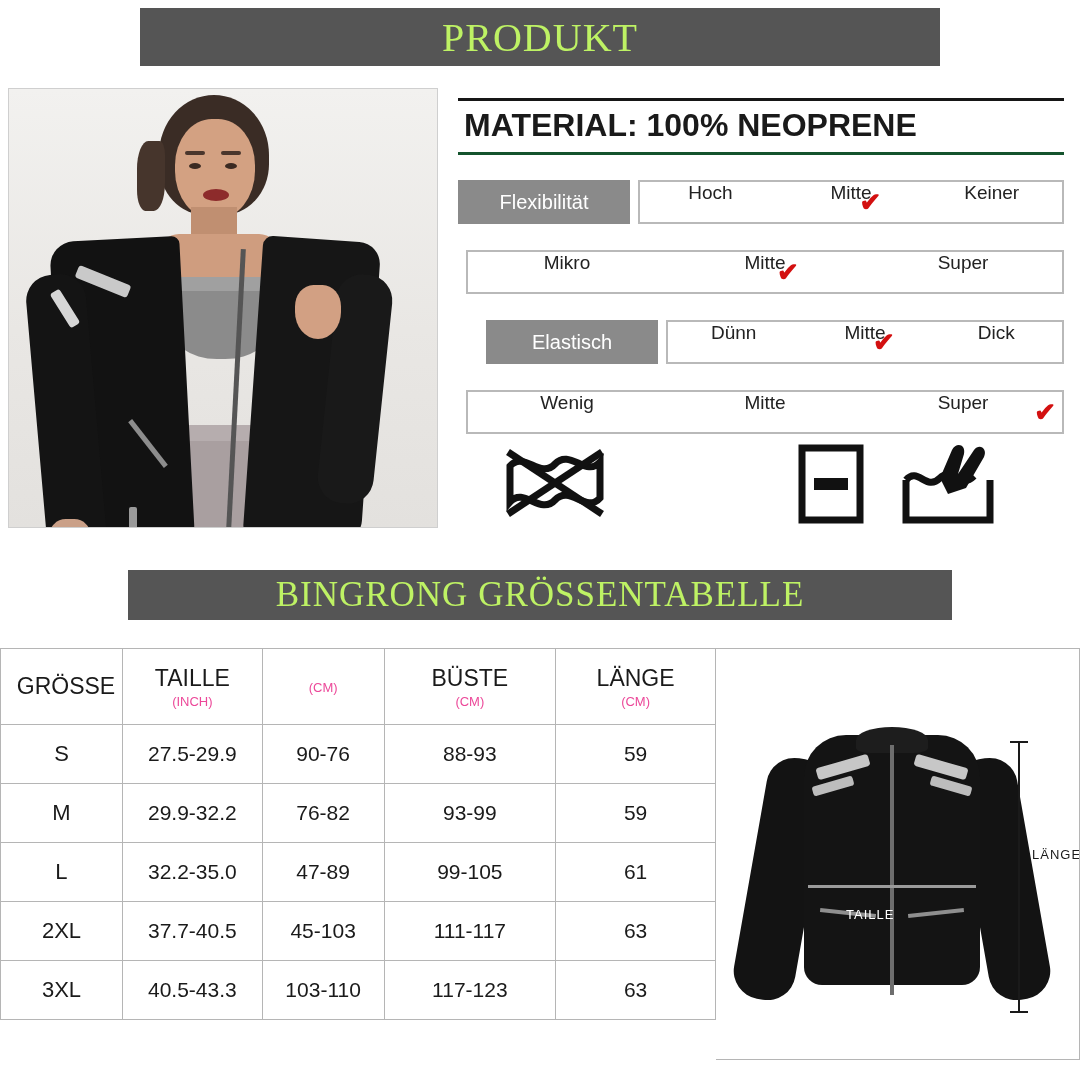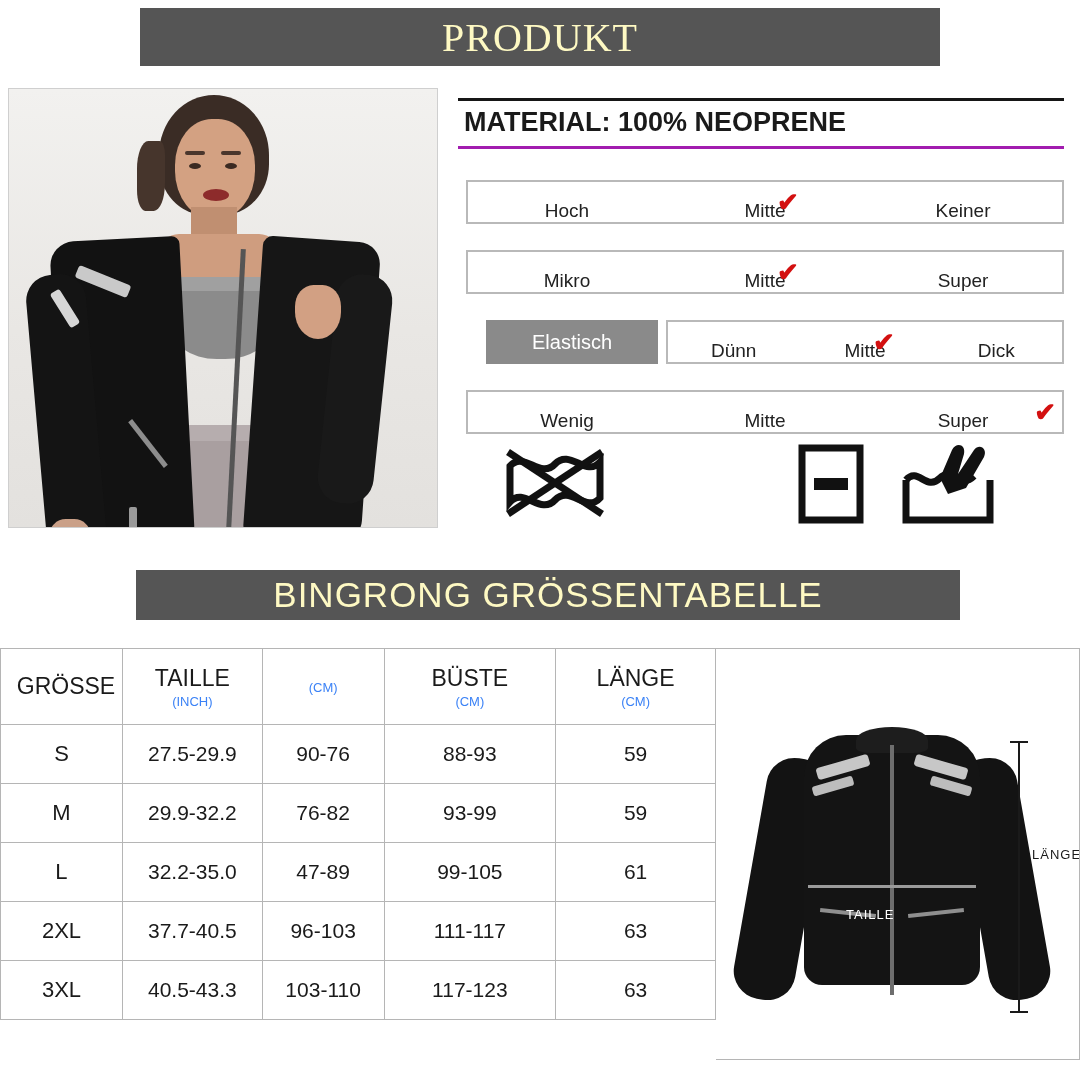--- a/index.html
+++ b/index.html
@@ -10,34 +10,34 @@
     font-family: "Liberation Sans", sans-serif;
     color: #1a1a1a;
     overflow: hidden;
   }
   .page { position: relative; width: 1080px; height: 1073px; }
 
   
   .banner {
     position: absolute;
     background: #555555;
-    color: #fef9c3;
+    color: #bef264;
     display: flex;
     align-items: center;
     justify-content: center;
     letter-spacing: 1px;
   }
   #produkt-banner {
     left: 140px; top: 8px; width: 800px; height: 58px;
     font-family: "Liberation Serif", serif;
     font-size: 40px;
   }
   #groessen-banner {
-    left: 136px; top: 570px; width: 824px; height: 50px;
-    font-family: Liberation Sans, sans-serif;
+    left: 128px; top: 570px; width: 824px; height: 50px;
+    font-family: Liberation Serif, serif;
     font-size: 35px;
   }
 
   
   .photo-frame {
     position: absolute;
     left: 8px; top: 88px; width: 430px; height: 440px;
     border: 1px solid #cfcfcf;
     overflow: hidden;
     background: #efeeec;
@@ -132,36 +132,36 @@
   }
   .ph-hand-l {
     position: absolute; left: 40px; top: 430px; width: 42px; height: 44px;
     background: #caa088; border-radius: 40%;
   }
 
   
   .material-head {
     position: absolute; left: 458px; top: 98px; width: 606px;
     border-top: 3px solid #161616;
-    border-bottom: 3px solid #a21caf;
+    border-bottom: 3px solid #14532d;
     padding: 6px 0 8px 6px;
-    font-size: 27px; font-weight: bold;
+    font-size: 32px; font-weight: bold;
   }
   .spec-row {
     position: absolute; left: 458px; width: 606px; height: 44px;
     display: flex; align-items: stretch;
   }
   .spec-label {
     width: 172px; background: #8a8a8a; color: #ffffff;
     display: flex; align-items: center; justify-content: center;
     font-size: 20px;
   }
   .spec-values {
     flex: 1; margin-left: 8px; border: 2px solid #b9b9b9;
-    display: flex; align-items: flex-end; position: relative;
+    display: flex; align-items: flex-start; position: relative;
     background: #ffffff;
   }
   .spec-values span.opt {
     flex: 1; text-align: center; font-size: 19px; color: #222;
   }
   .check {
     position: absolute; color: #d31010; font-size: 26px; font-weight: bold;
     line-height: 1;
   }
   .chk-mid { left: 52%; top: 7px; }
@@ -180,21 +180,21 @@
   }
   .size-table th, .size-table td {
     border: 1px solid #b5b5b5;
     text-align: center;
     font-size: 21px;
     color: #1a1a1a;
     height: 59px;
   }
   .size-table thead th { height: 76px; background: #ffffff; font-weight: normal; }
   .hdr-main { font-size: 23px; display: block; }
-  .hdr-unit { font-size: 13px; display: block; margin-top: 2px; color: #3b82f6; }
+  .hdr-unit { font-size: 13px; display: block; margin-top: 2px; color: #ec4899; }
   .col-size { width: 122px; padding-left: 10px; }
   .col-a { width: 140px; }
   .col-b { width: 122px; }
   .col-c { width: 172px; }
   .col-d { width: 160px; }
   .size-table tbody tr td:first-child { font-size: 22px; }
 
   
   .back-panel {
     position: absolute; left: 716px; top: 648px; width: 364px; height: 412px;
@@ -273,20 +273,21 @@
     <div class="ph-zip-main"></div>
     <div class="ph-zip-pocket"></div>
     <div class="ph-zip-pull"></div>
     <div class="ph-hand-r"></div>
     <div class="ph-hand-l"></div>
   </div>
 
   <div class="material-head">MATERIAL: 100% NEOPRENE</div>
 
   <div class="spec-row" style="top:180px;">
+    <div class="spec-label">Flexibilität</div>
     <div class="spec-values">
       <span class="opt">Hoch</span>
       <span class="opt">Mitte</span>
       <span class="opt">Keiner</span>
       <span class="check chk-mid">✔</span>
     </div>
   </div>
 
   <div class="spec-row" style="top:250px;">
     <div class="spec-values">
@@ -386,21 +387,21 @@
       <tr>
         <td>L</td>
         <td>32.2-35.0</td>
         <td>47-89</td>
         <td>99-105</td>
         <td>61</td>
       </tr>
       <tr>
         <td>2XL</td>
         <td>37.7-40.5</td>
-        <td>96-103</td>
+        <td>45-103</td>
         <td>111-117</td>
         <td>63</td>
       </tr>
       <tr>
         <td>3XL</td>
         <td>40.5-43.3</td>
         <td>103-110</td>
         <td>117-123</td>
         <td>63</td>
       </tr>

